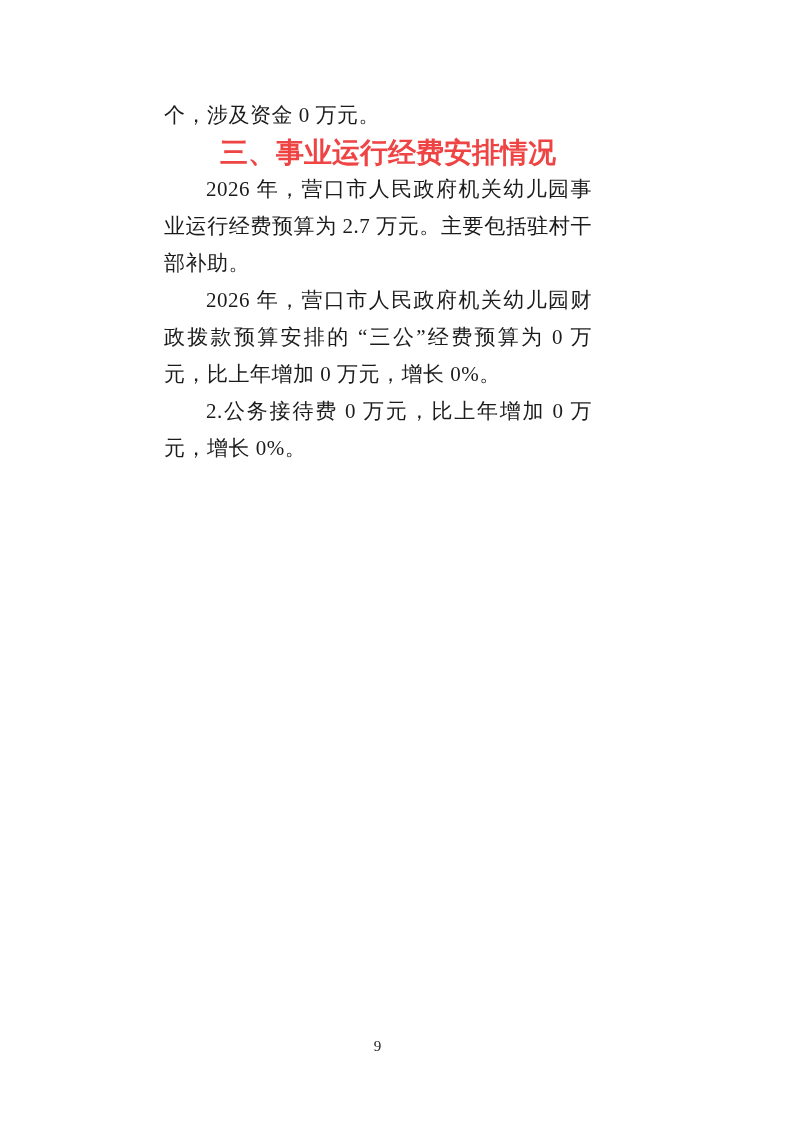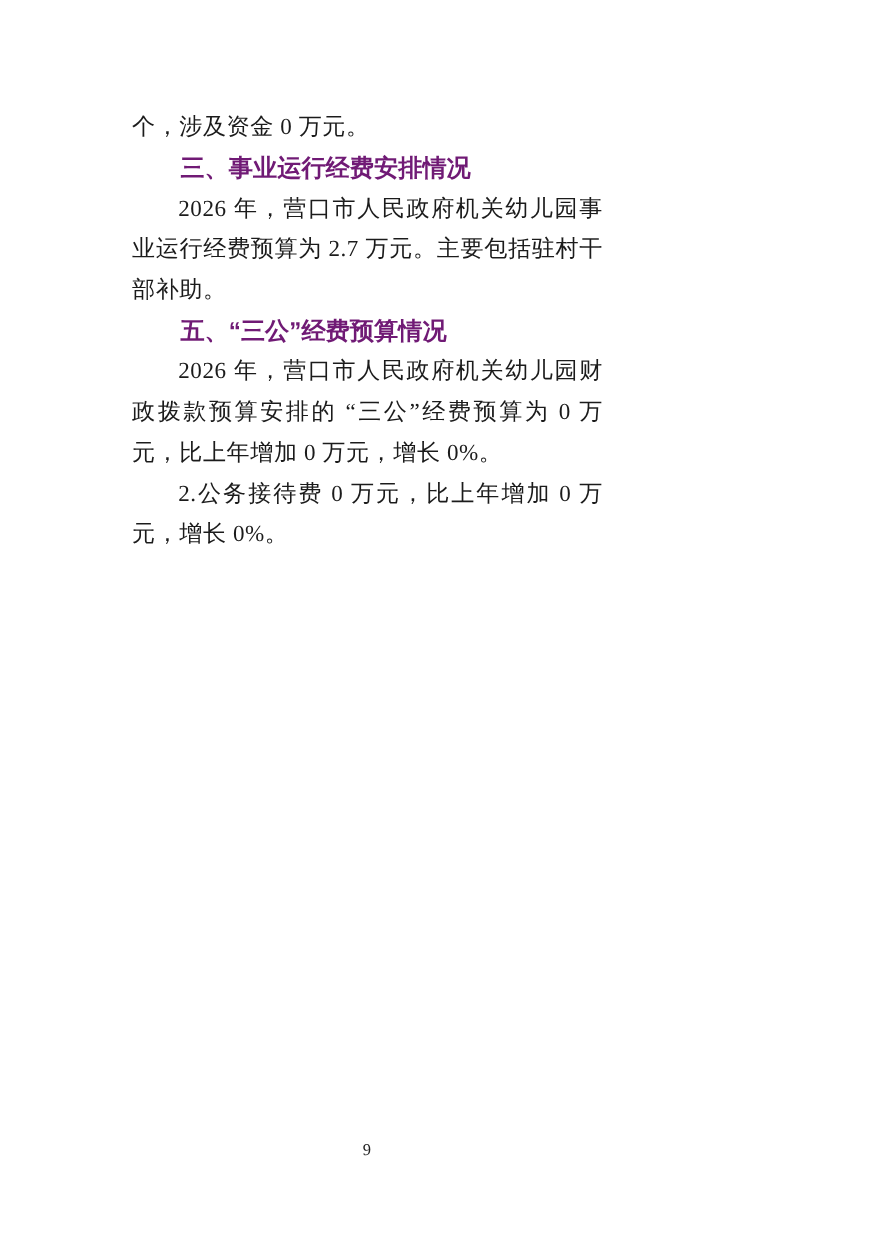--- a/index.html
+++ b/index.html
@@ -13,47 +13,48 @@
     overflow: hidden;
     position: relative;
     font-family: "Liberation Serif", "DejaVu Serif", serif;
     color: #1b1b1b;
   }
   .page {
     width: 667px;
     height: 1122px;
     position: relative;
     background: #ffffff;
+    margin-left: 44px;
   }
   .content {
     position: absolute;
     top: 97px;
     left: 120px;
     right: 119px;
   }
   .body-para {
     margin: 0;
     font-size: 21px;
     line-height: 37px;
     text-align: justify;
     letter-spacing: 0.5px;
     font-family: "Liberation Serif", "DejaVu Serif", serif;
   }
   .body-para.indent {
     text-indent: 2em;
   }
   .heading {
     margin: 0;
-    font-size: 22px;
+    font-size: 28px;
     line-height: 37px;
     font-weight: bold;
     text-indent: 2em;
     text-align: left;
     font-family: "Liberation Sans", "DejaVu Sans", sans-serif;
-    color: #701a75;
+    color: #ef4444;
   }
   .page-number {
     position: absolute;
     top: 1036px;
     left: 0;
     width: 100%;
     text-align: center;
     font-size: 15px;
     line-height: 20px;
     color: #222222;
@@ -66,21 +67,20 @@
 <div class="page">
   <div class="content">
     <p class="body-para">个，涉及资金 0 万元。</p>
 
     <h2 class="heading">三、事业运行经费安排情况</h2>
 
     <p class="body-para indent">2026 年，营口市人民政府机关幼儿园事业运行经费预算为 2.7 万元。主要包括驻村干部补助。</p>
 
 
 
-    <h2 class="heading">五、“三公”经费预算情况</h2>
 
     <p class="body-para indent">2026 年，营口市人民政府机关幼儿园财政拨款预算安排的 “三公”经费预算为 0 万元，比上年增加 0 万元，增长 0%。</p>
 
 
     <p class="body-para indent">2.公务接待费 0 万元，比上年增加 0 万元，增长 0%。</p>
 
   </div>
 
   <div class="page-number">9</div>
 </div>

